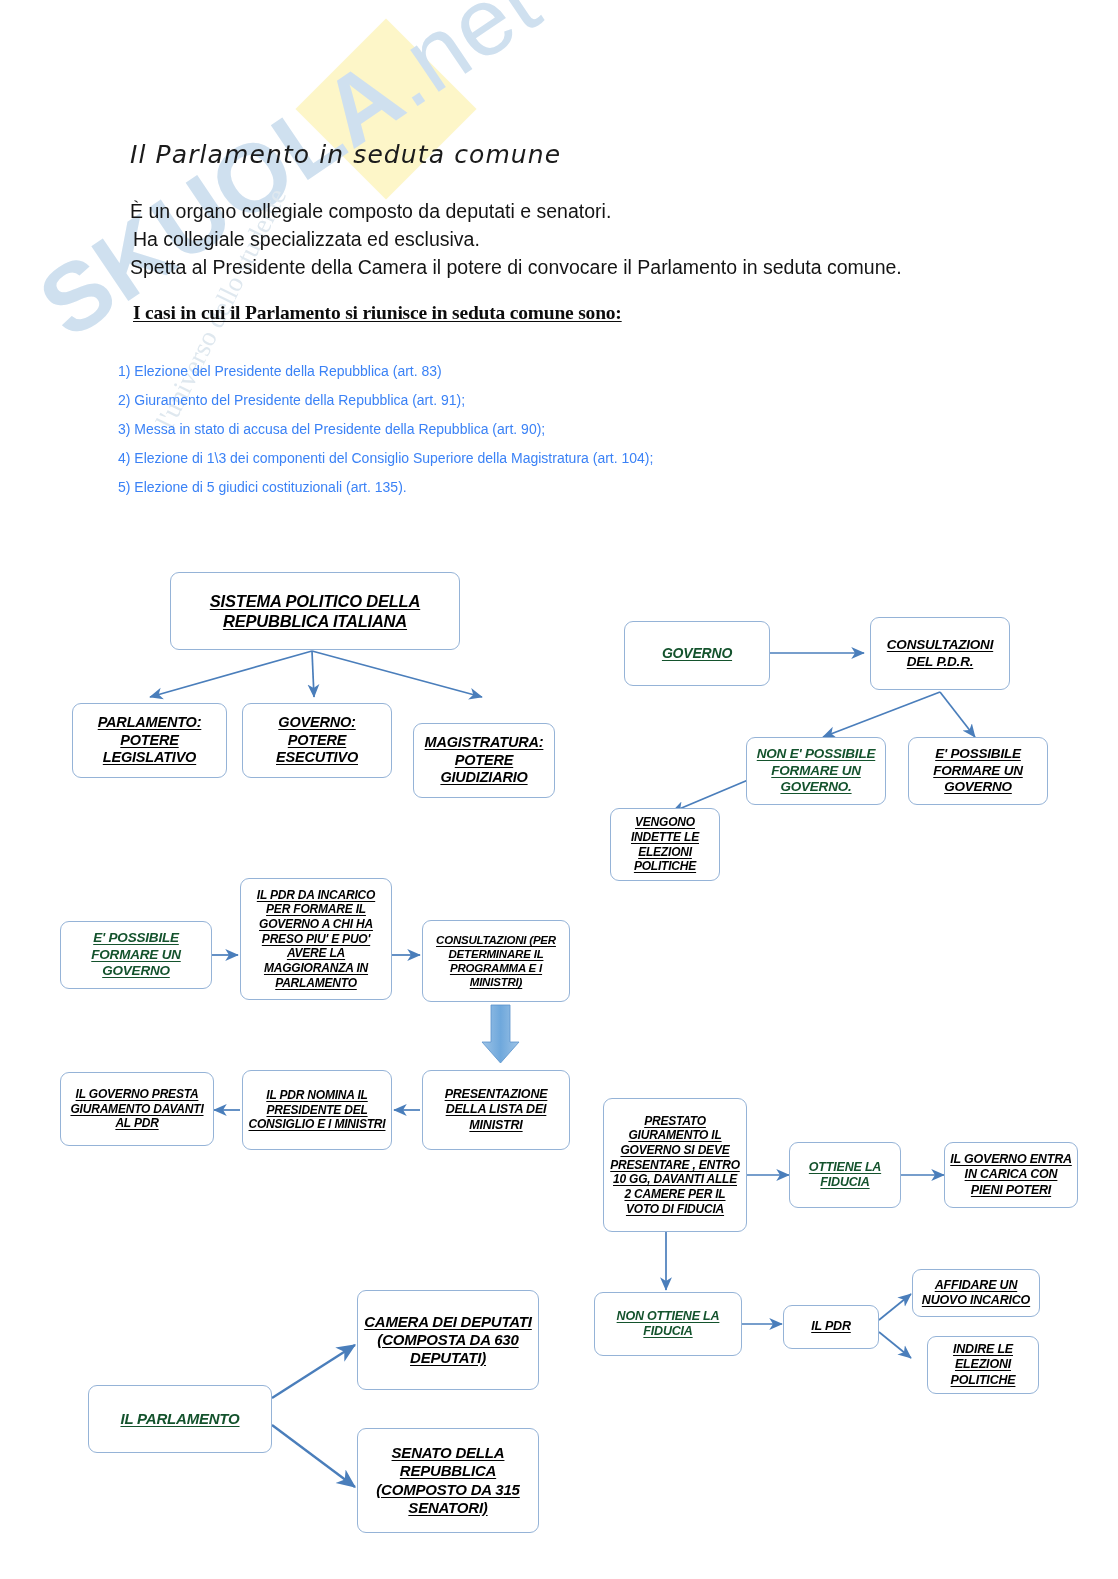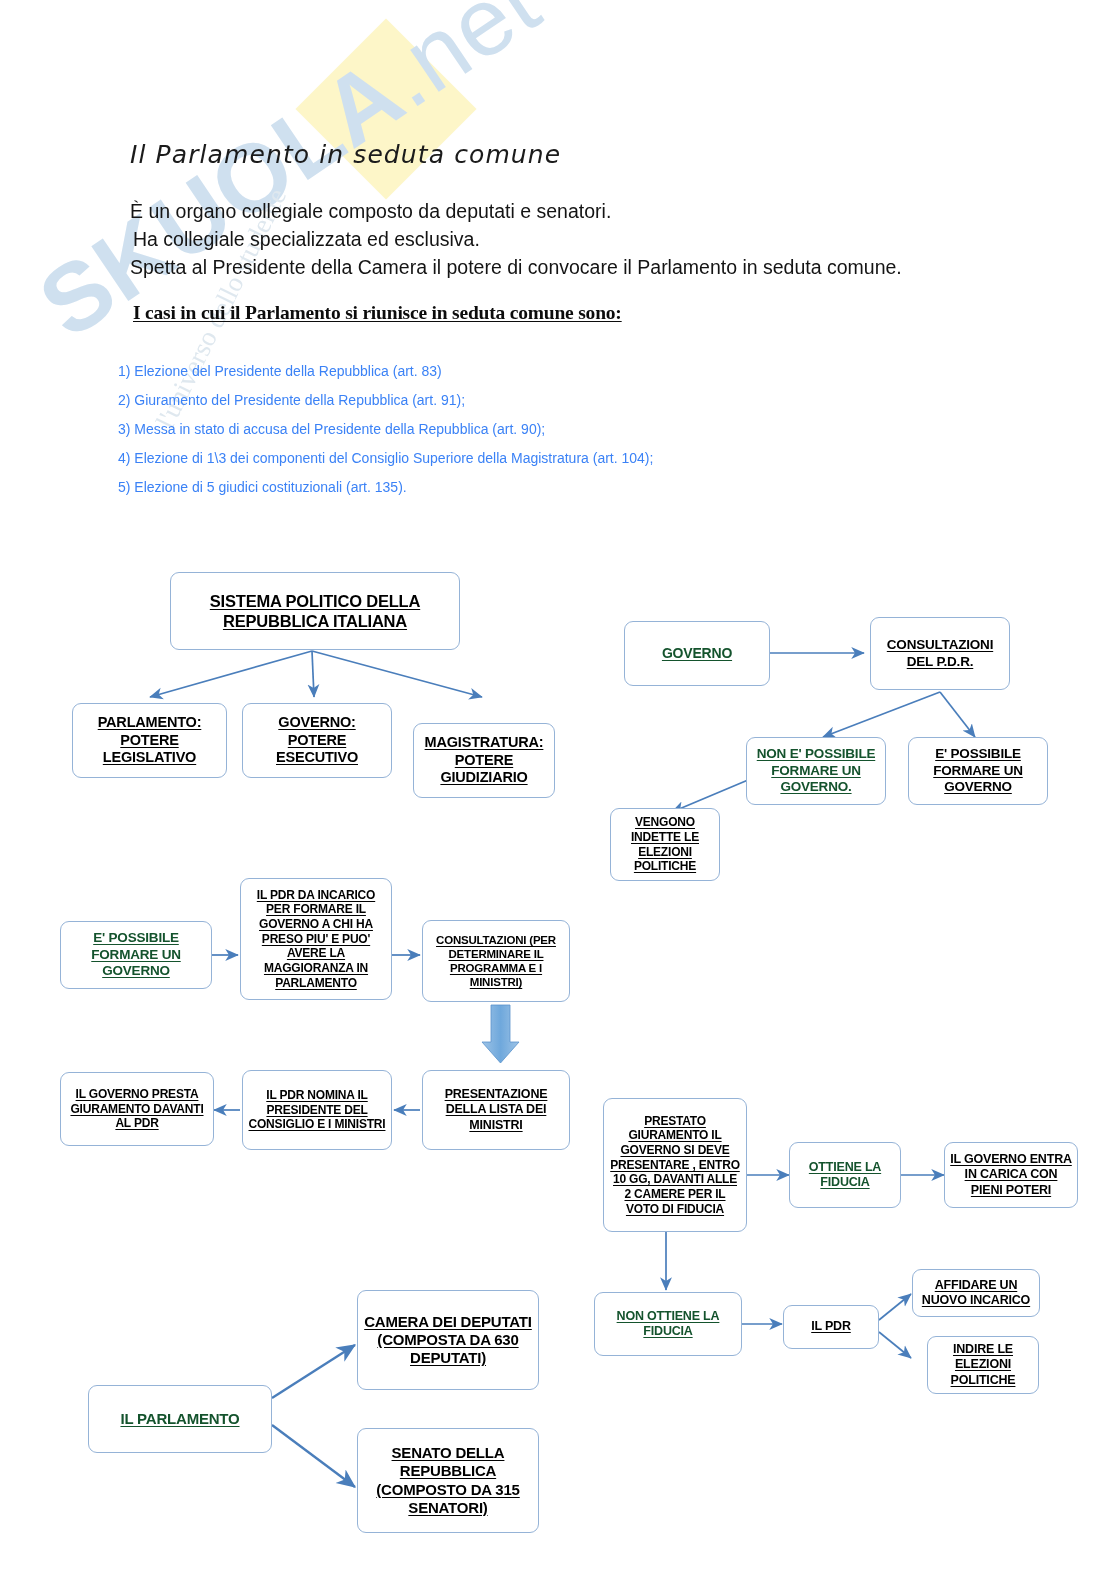--- a/index.html
+++ b/index.html
@@ -110,20 +110,21 @@
     border-radius: 9px;
     background: #ffffff;
     display: flex;
     align-items: center;
     justify-content: center;
     text-align: center;
     padding: 3px 5px;
     z-index: 3;
   }
   .box .t {
+    font-style: italic;
     font-weight: bold;
     color: #000000;
     text-decoration: underline;
     text-underline-offset: 1.5px;
     line-height: 1.22;
     letter-spacing: -0.2px;
   }
   .box.red .t { color: #14532d; }
 
   svg.wires {

